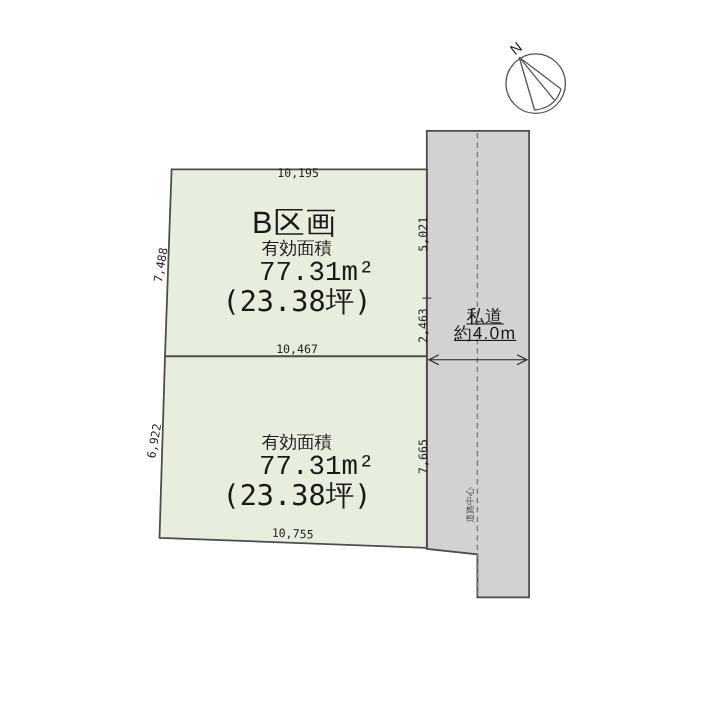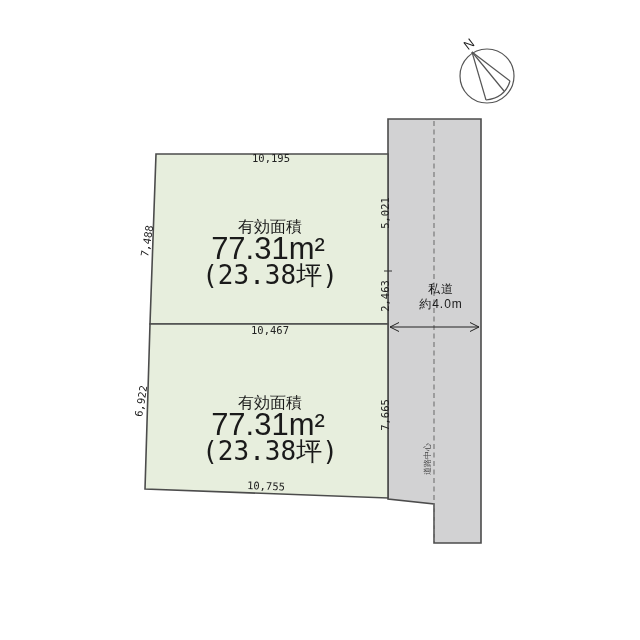--- a/index.html
+++ b/index.html
@@ -14,23 +14,23 @@
   }
   .dim{
     font-family:"DejaVu Sans Mono","Liberation Mono",monospace;
     font-size:10.5px;color:#222;
   }
   .rot90{transform:translate(-50%,-50%) rotate(-90deg);}
   .rot80{transform:translate(-50%,-50%) rotate(-80deg);}
   .rot2{transform:translate(-50%,-50%) rotate(2.2deg);}
   .parcel-name{font-size:28px;letter-spacing:1px;}
   .area-caption{font-size:16px;}
-  .area-m2{font-family:Liberation Sans, sans-serif;font-size:31px;}
+  .area-m2{font-family:Liberation Mono, monospace;font-size:25px;margin-left:20px;}
   .area-tsubo{font-family:"DejaVu Sans Mono","Liberation Mono",monospace;font-size:26px;}
-  .road-label{font-size:12px;letter-spacing:1px;}
+  .road-label{font-size:16px;letter-spacing:1px;text-decoration:underline;}
   .centerline-label{
     font-size:8px;color:#444;
     transform:translate(-50%,-50%) rotate(-90deg);
     font-family:"Liberation Sans",sans-serif;
   }
   .north-label{font-size:13px;transform:translate(-50%,-50%) rotate(-38deg);}
 </style>
 </head>
 <body>
 
@@ -60,34 +60,35 @@
         <line x1="472" y1="52" x2="486" y2="100"></line>
         <line x1="472" y1="52" x2="504" y2="91"></line>
         <line x1="472" y1="52" x2="510" y2="81"></line>
         <path d="M486,100 Q505,98 510,81"></path>
       </g>
     </g>
   </svg>
 
   <span class="lbl north-label" style="left:469px;top:44px;">N</span>
 
+  <span class="lbl parcel-name" style="left:268px;top:203px;">B区画</span>
   <span class="lbl area-caption" style="left:270px;top:227px;">有効面積</span>
   <span class="lbl area-m2" style="left:268px;top:248px;">77.31m²</span>
   <span class="lbl area-tsubo" style="left:270px;top:275px;">(23.38坪)</span>
 
   <span class="lbl area-caption" style="left:270px;top:403px;">有効面積</span>
   <span class="lbl area-m2" style="left:268px;top:424px;">77.31m²</span>
   <span class="lbl area-tsubo" style="left:270px;top:451px;">(23.38坪)</span>
 
   <span class="lbl dim" style="left:271px;top:147px;margin-top:11px;">10,195</span>
   <span class="lbl dim rot80" style="left:147px;top:241px;">7,488</span>
   <span class="lbl dim rot90" style="left:385px;top:213px;">5,021</span>
   <span class="lbl dim rot90" style="left:385px;top:296px;">2,463</span>
 
-  <span class="lbl dim" style="left:270px;top:318px;margin-top:12px;">10,467</span>
+  <span class="lbl dim" style="left:270px;top:318px;">10,467</span>
   <span class="lbl dim rot80" style="left:141px;top:401px;">6,922</span>
   <span class="lbl dim rot90" style="left:385px;top:415px;">7,665</span>
   <span class="lbl dim rot2" style="left:266px;top:486px;">10,755</span>
 
   <span class="lbl road-label" style="left:441px;top:289px;">私道</span>
   <span class="lbl road-label" style="left:441px;top:304px;">約4.0m</span>
   <span class="lbl centerline-label" style="left:428px;top:459px;">道路中心</span>
 
 </div>
 

